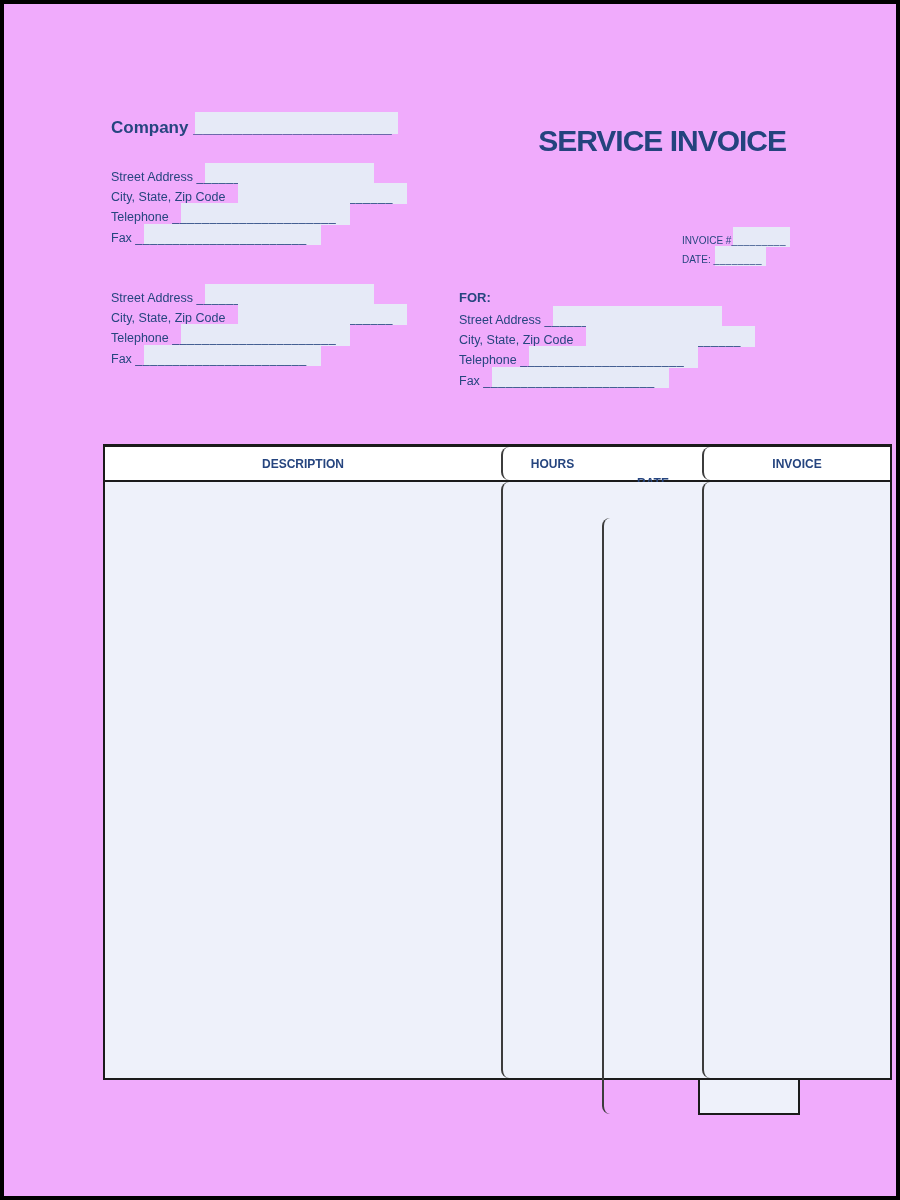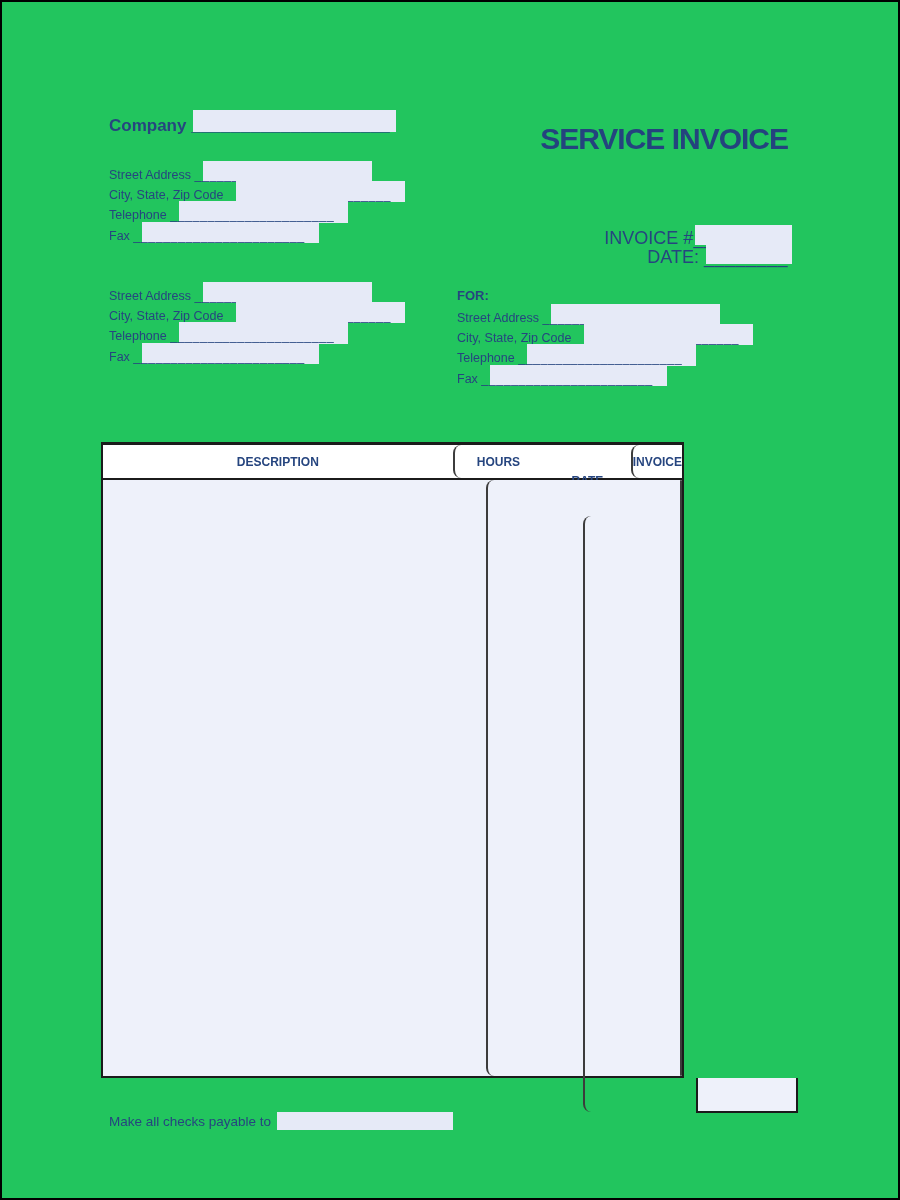--- a/index.html
+++ b/index.html
@@ -6,22 +6,22 @@
     --navy:#26457F;
     --field-bg:#E6EAF7;
     --table-bg:#EEF1FA;
   }
   *{box-sizing:border-box;margin:0;padding:0;}
   html,body{background:#fff;}
   body{font-family:"Liberation Sans", sans-serif;color:var(--navy);}
   .page{
     position:relative;
     width:900px;height:1200px;
-    background:#22c55e;
-    border:2px solid #000000;
+    background:#f0abfc;
+    border:4px solid #000000;
     overflow:hidden;
   }
   
   .company-row{
     position:absolute;left:107px;top:114px;
     font-size:17px;font-weight:bold;color:var(--navy);
     white-space:nowrap;
   }
   .title{
     position:absolute;top:120px;right:110px;
@@ -37,30 +37,30 @@
   }
   .f::before{
     content:"";position:absolute;z-index:-1;
     left:9px;right:-14px;top:-4px;bottom:3px;
     background:var(--field-bg);
   }
   .f-lg::before{top:-6px;bottom:4px;left:2px;right:-6px;}
   .f-plain::before{left:2px;right:-4px;}
   .invoice-meta{
     position:absolute;right:110px;top:227px;
-    text-align:right;font-size:18px;line-height:19px;
+    font-size:10px;line-height:19px;
   }
   
   .party{position:absolute;top:284px;}
   .party.to{left:107px;}
   .party.for{left:455px;}
   .party-heading{font-size:13px;font-weight:bold;line-height:20px;margin-bottom:2px;}
   
   .inv-table{
-    position:absolute;left:99px;top:440px;width:583px;height:636px;
+    position:absolute;left:99px;top:440px;width:789px;height:636px;
     border:2px solid #1b1b1b;border-top-width:3px;
     display:flex;flex-direction:column;background:#fff;
   }
   .thead{
     display:flex;height:35px;background:#fff;
     border-bottom:2px solid #1b1b1b;flex:0 0 auto;
   }
   .tbody{display:flex;flex:1 1 auto;background:var(--table-bg);}
   .col-desc{width:396px;}
   .col-hours{width:101px;}
@@ -182,17 +182,14 @@
     <div class="tbody">
       <div class="td col-desc"></div>
       <div class="td col-hours"></div>
       <div class="td col-rate"></div>
       <div class="td col-amount"></div>
     </div>
   </div>
 
   <div class="total-box"></div>
 
-  <div class="checks-row">
-    <span>Make all checks payable to</span><span class="payable-box"></span>
-  </div>
 
 </div>
 
 </body></html>

